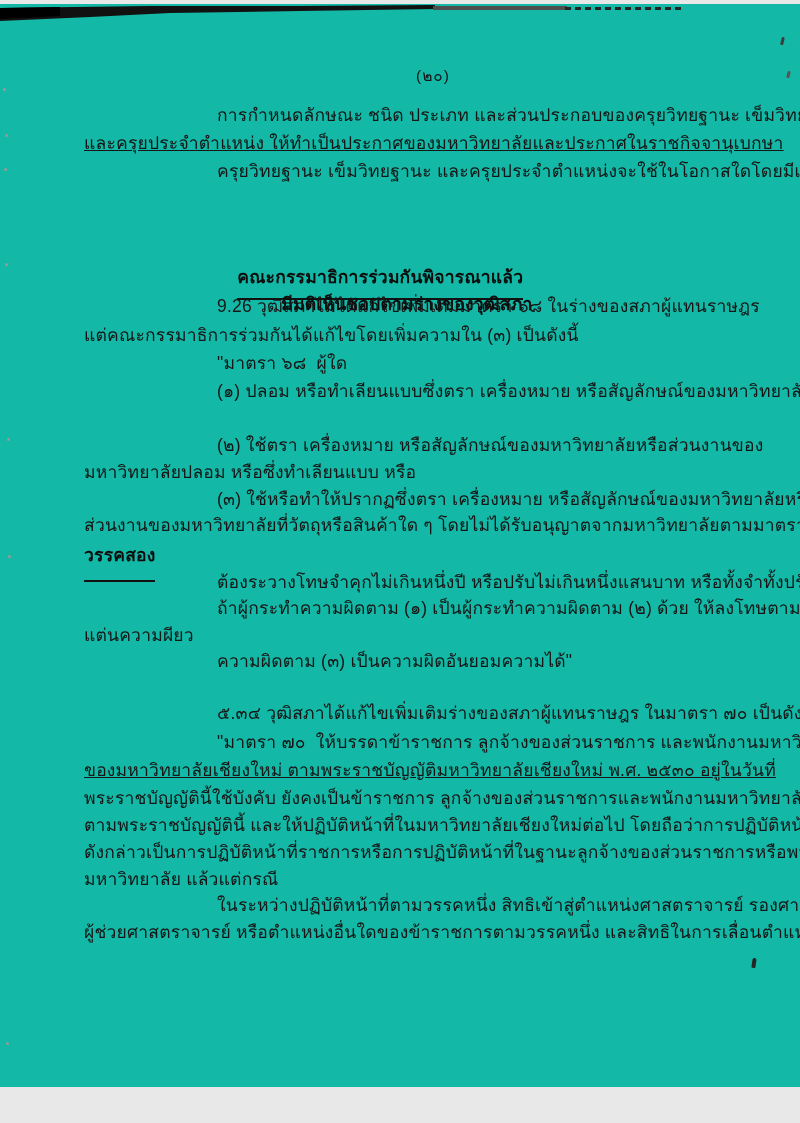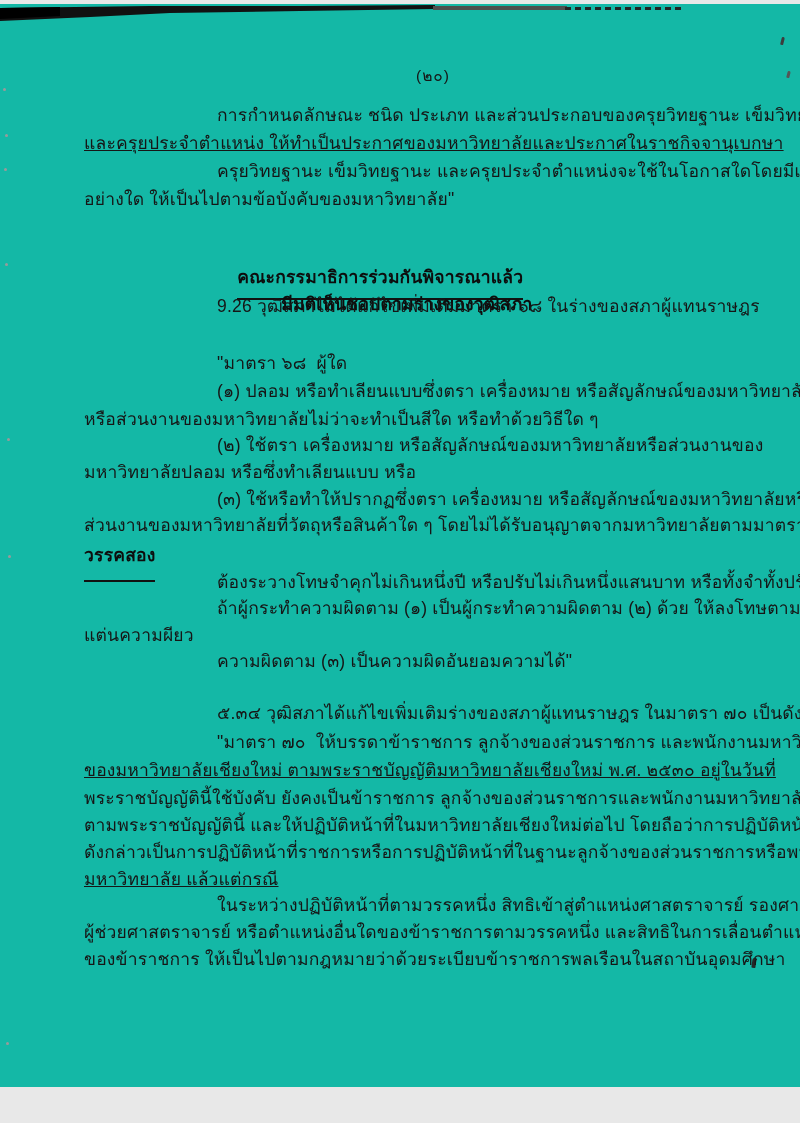--- a/index.html
+++ b/index.html
@@ -84,47 +84,45 @@
   <div class="speck" style="top:259px;left:5px;"></div>
   <div class="speck" style="top:434px;left:7px;"></div>
   <div class="speck" style="top:551px;left:8px;"></div>
   <div class="speck" style="top:1038px;left:6px;"></div>
 
   <div class="pageno">(๒๐)</div>
 
   <div class="line ind" style="top:98px;">การกำหนดลักษณะ ชนิด ประเภท และส่วนประกอบของครุยวิทยฐานะ เข็มวิทยฐานะ</div>
   <div class="line" style="top:126px;text-decoration:underline;">และครุยประจำตำแหน่ง ให้ทำเป็นประกาศของมหาวิทยาลัยและประกาศในราชกิจจานุเบกษา</div>
   <div class="line ind" style="top:154px;">ครุยวิทยฐานะ เข็มวิทยฐานะ และครุยประจำตำแหน่งจะใช้ในโอกาสใดโดยมีเงื่อนไข</div>
-  <div class="line" style="top:182px;">อย่างใด ให้เป็นไปตามข้อบังคับของมหาวิทยาลัย"</div>
 
   <div class="line ind" style="top:233px;">
     <span class="bold uline">คณะกรรมาธิการร่วมกันพิจารณาแล้ว</span>
     <span class="bold res">มีมติเห็นชอบตามร่างของวุฒิสภา</span>
   </div>
 
   <div class="line ind" style="top:289px;">9.26 วุฒิสภาไม่ได้แก้ไขเพิ่มเติมมาตรา ๖๘ ในร่างของสภาผู้แทนราษฎร</div>
+  <div class="line" style="top:318px;">แต่คณะกรรมาธิการร่วมกันได้แก้ไขโดยเพิ่มความใน (๓) เป็นดังนี้</div>
   <div class="line ind" style="top:346px;">"มาตรา ๖๘  ผู้ใด</div>
   <div class="line ind" style="top:374px;">(๑) ปลอม หรือทำเลียนแบบซึ่งตรา เครื่องหมาย หรือสัญลักษณ์ของมหาวิทยาลัย</div>
-  <div class="line" style="top:402px;">หรือส่วนงานของมหาวิทยาลัยไม่ว่าจะทำเป็นสีใด หรือทำด้วยวิธีใด ๆ</div>
   <div class="line ind" style="top:428px;">(๒) ใช้ตรา เครื่องหมาย หรือสัญลักษณ์ของมหาวิทยาลัยหรือส่วนงานของ</div>
   <div class="line" style="top:455px;">มหาวิทยาลัยปลอม หรือซึ่งทำเลียนแบบ หรือ</div>
   <div class="line ind" style="top:482px;">(๓) ใช้หรือทำให้ปรากฏซึ่งตรา เครื่องหมาย หรือสัญลักษณ์ของมหาวิทยาลัยหรือ</div>
   <div class="line" style="top:508px;">ส่วนงานของมหาวิทยาลัยที่วัตถุหรือสินค้าใด ๆ โดยไม่ได้รับอนุญาตจากมหาวิทยาลัยตามมาตรา ๖๕</div>
 
   <div class="line bold uline" style="top:538px;font-family:Liberation Serif, serif;">วรรคสอง</div>
 
   <div class="line ind" style="top:565px;">ต้องระวางโทษจำคุกไม่เกินหนึ่งปี หรือปรับไม่เกินหนึ่งแสนบาท หรือทั้งจำทั้งปรับ</div>
   <div class="line ind" style="top:591px;">ถ้าผู้กระทำความผิดตาม (๑) เป็นผู้กระทำความผิดตาม (๒) ด้วย ให้ลงโทษตาม (๒)</div>
   <div class="line" style="top:618px;">แต่นความผียว</div>
   <div class="line ind" style="top:644px;">ความผิดตาม (๓) เป็นความผิดอันยอมความได้"</div>
 
   <div class="line ind" style="top:696px;">๕.๓๔ วุฒิสภาได้แก้ไขเพิ่มเติมร่างของสภาผู้แทนราษฎร ในมาตรา ๗๐ เป็นดังนี้</div>
   <div class="line ind" style="top:725px;">"มาตรา ๗๐  ให้บรรดาข้าราชการ ลูกจ้างของส่วนราชการ และพนักงานมหาวิทยาลัย</div>
   <div class="line" style="top:753px;text-decoration:underline;">ของมหาวิทยาลัยเชียงใหม่ ตามพระราชบัญญัติมหาวิทยาลัยเชียงใหม่ พ.ศ. ๒๕๓๐ อยู่ในวันที่</div>
   <div class="line" style="top:781px;">พระราชบัญญัตินี้ใช้บังคับ ยังคงเป็นข้าราชการ ลูกจ้างของส่วนราชการและพนักงานมหาวิทยาลัย</div>
   <div class="line" style="top:808px;">ตามพระราชบัญญัตินี้ และให้ปฏิบัติหน้าที่ในมหาวิทยาลัยเชียงใหม่ต่อไป โดยถือว่าการปฏิบัติหน้าที่</div>
   <div class="line" style="top:835px;">ดังกล่าวเป็นการปฏิบัติหน้าที่ราชการหรือการปฏิบัติหน้าที่ในฐานะลูกจ้างของส่วนราชการหรือพนักงาน</div>
-  <div class="line" style="top:862px;text-decoration:underline;">มหาวิทยาลัย แล้วแต่กรณี</div>
+  <div class="line" style="top:862px;">มหาวิทยาลัย แล้วแต่กรณี</div>
   <div class="line ind" style="top:888px;">ในระหว่างปฏิบัติหน้าที่ตามวรรคหนึ่ง สิทธิเข้าสู่ตำแหน่งศาสตราจารย์ รองศาสตราจารย์</div>
   <div class="line" style="top:915px;">ผู้ช่วยศาสตราจารย์ หรือตำแหน่งอื่นใดของข้าราชการตามวรรคหนึ่ง และสิทธิในการเลื่อนตำแหน่ง</div>
-  <div class="line" style="top:942px;">ของข้าราชการ ให้เป็นไปตามกฎหมายว่าด้วยระเบียบข้าราชการพลเรือนในสถาบันอุดมศึกษา</div>
 
 </div>
 
 </body></html>

